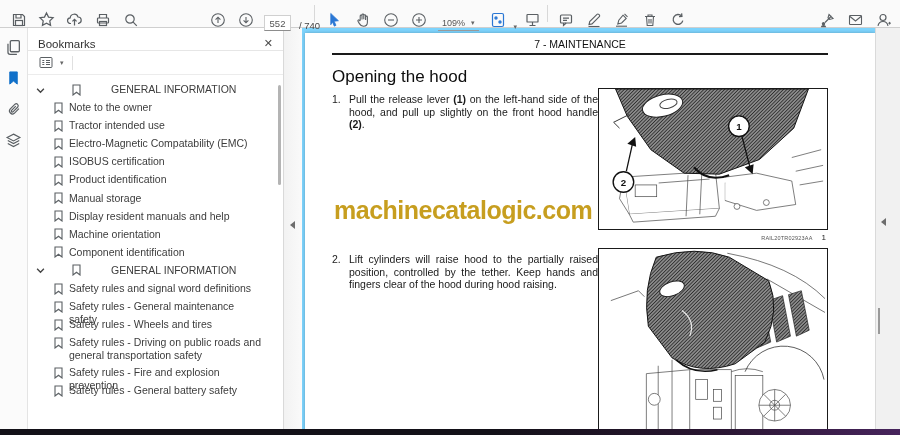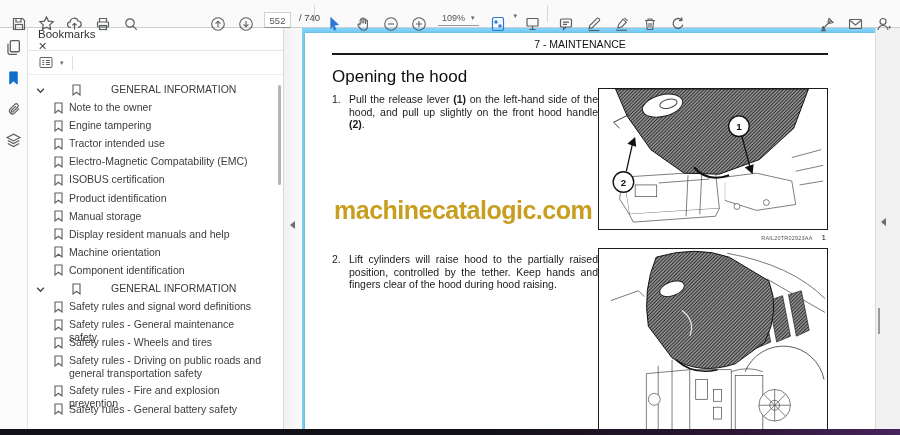--- a/index.html
+++ b/index.html
@@ -3,21 +3,21 @@
 <meta charset="utf-8">
 <style>
   * { margin:0; padding:0; box-sizing:border-box; }
   html,body { width:900px; height:435px; overflow:hidden; }
   body { font-family:"Liberation Sans", sans-serif; background:#d4d4d4; position:relative; }
   svg { display:block; }
 
   
   .toolbar { position:absolute; left:0; top:0; width:900px; height:28px;
              background:#fafafa; border-bottom:1px solid #cfcfcf; z-index:5; }
-  .tb-group { position:absolute; top:12px; height:27px; display:flex; align-items:flex-start; gap:3px; }
+  .tb-group { position:absolute; top:4px; height:27px; display:flex; align-items:flex-end; gap:3px; }
   .tb-btn { width:25px; height:23px; border:none; background:none; color:#5a5f63;
             display:flex; align-items:center; justify-content:center; cursor:pointer; }
   .tb-sep { position:absolute; top:5px; width:1px; height:17px; background:#d8d8d8; }
   .page-input { display:inline-block; width:27px; height:16px; font-size:9.5px; line-height:15px;
                 text-align:center; color:#555; border:1px solid #d0d0d0; border-bottom:1px solid #8d8d8d;
                 background:#fff; margin:0 3px; }
   .page-total { font-size:9.5px; color:#444; margin-left:2px; }
   .zoom-box { display:flex; align-items:center; gap:6px; font-size:9px; color:#555;
               border-bottom:1px solid #9a9a9a; padding:1px 4px 2px 4px; margin:0 4px; }
   .caret { font-size:7px; color:#666; }
@@ -25,22 +25,22 @@
   
   .rail { position:absolute; left:0; top:28px; width:28px; height:401px; background:#fbfbfb;
           border-right:1px solid #e4e4e4; display:flex; flex-direction:column; align-items:center;
           padding-top:9px; gap:11px; }
   .rail-btn { width:22px; height:20px; border:none; background:none; color:#5a5f63;
               display:flex; align-items:center; justify-content:center; cursor:pointer; }
 
   
   .panel { position:absolute; left:28px; top:28px; width:256px; height:401px; background:#ffffff;
            border-right:1px solid #d9d9d9; overflow:hidden; }
-  .panel-header { height:23px; display:flex; align-items:flex-start; padding:0 10px;
-                  border-bottom:1px solid #e6e6e6;flex-direction:column; }
+  .panel-header { height:23px; display:flex; align-items:flex-end; padding:0 10px;
+                  border-bottom:1px solid #e6e6e6; }
   .panel-title { font-size:11.5px; color:#323232; flex:1; }
   .panel-close { border:none; background:none; color:#4a4a4a; font-size:11px; cursor:pointer; }
   .panel-tools { height:24px; display:flex; align-items:center; padding:0 8px; gap:4px;
                  border-bottom:1px solid #ececec; color:#5a5f63; }
   .panel-tools .vsep { width:1px; height:14px; background:#e0e0e0; margin-left:4px; }
   .bm-tree { padding:6px 0 0 0; }
   .bm-row { display:flex; align-items:flex-start; height:18.1px; cursor:pointer; }
   .bm-row.tall { height:30px; }
   .bm-row.parent { padding-left:8px;gap:24px; }
   .bm-row.child { padding-left:26px; }
@@ -365,28 +365,20 @@
         </span>
         <span class="bm-label">GENERAL INFORMATION</span>
       </div>
       <div class="bm-row child">
         <span class="bm-ic">
           <svg width="9" height="12" viewBox="0 0 9 12">
             <path d="M1 1h7v10L4.5 8.2 1 11z" fill="none" stroke="#5a5f63" stroke-width="1.1"></path>
           </svg>
         </span>
         <span class="bm-label">Note to the owner</span>
-      </div>
-      <div class="bm-row child">
-        <span class="bm-ic">
-          <svg width="9" height="12" viewBox="0 0 9 12">
-            <path d="M1 1h7v10L4.5 8.2 1 11z" fill="none" stroke="#5a5f63" stroke-width="1.1"></path>
-          </svg>
-        </span>
-        <span class="bm-label">Engine tampering</span>
       </div>
       <div class="bm-row child">
         <span class="bm-ic">
           <svg width="9" height="12" viewBox="0 0 9 12">
             <path d="M1 1h7v10L4.5 8.2 1 11z" fill="none" stroke="#5a5f63" stroke-width="1.1"></path>
           </svg>
         </span>
         <span class="bm-label">Tractor intended use</span>
       </div>
       <div class="bm-row child">

